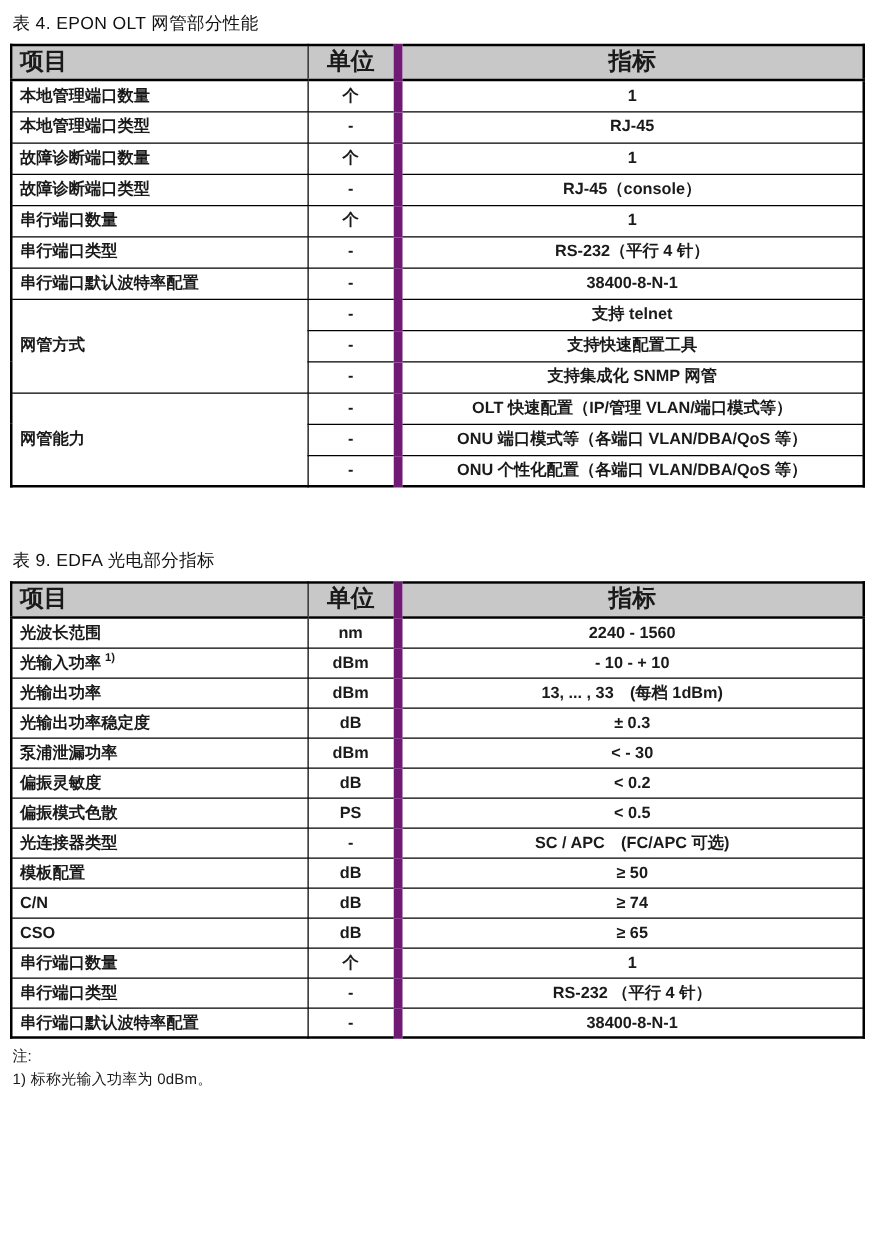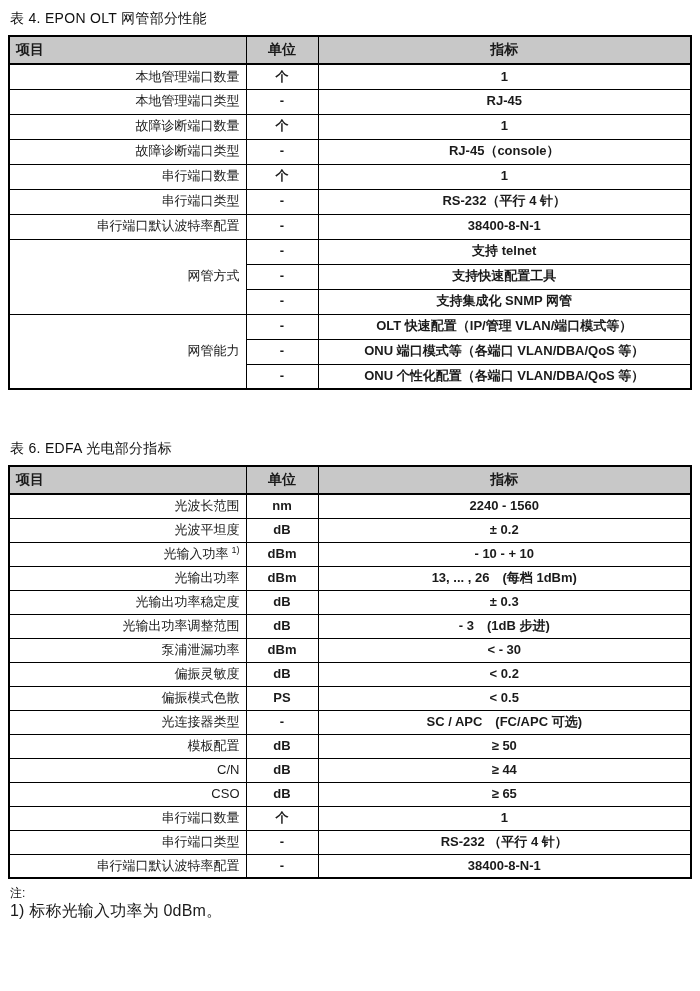--- a/index.html
+++ b/index.html
@@ -35,45 +35,45 @@
     border: 1px solid #000000;
     font-size: 13px;
     padding: 1px 6px;
     line-height: 1.25;
     overflow: hidden;
     white-space: nowrap;
   }
   table.spec th {
     background: #c8c8c8;
     font-weight: bold;
-    font-size: 14px;
+    font-size: 19px;
     height: 28px;
     text-align: center;
     border-bottom: 2px solid #000000;
   }
   table.spec th.h-item { text-align: left; }
-  table.spec th.h-value, table.spec td.c-value { border-left: 1px solid #701a75; text-align: center; }
+  table.spec th.h-value, table.spec td.c-value { border-left: 7px solid #701a75; text-align: center; }
   table.t4 td { height: 25px; }
   table.t5 td { height: 24px; }
-  td.c-item { text-align: right; font-weight: normal; }
+  td.c-item { text-align: left; font-weight: bold; }
   td.c-unit, td.c-value { text-align: center; font-weight: bold; }
   td.c-item sup {
     font-size: 9px;
     vertical-align: super;
     line-height: 0;
     margin-left: 3px;
   }
   .notes { margin: 6px 0 0 2px; }
   .note-label {
     font-size: 12px;
     height: 16px;
     line-height: 16px;
   }
   .note-item {
-    font-size: 16px;
+    font-size: 12px;
     height: 16px;
     line-height: 16px;
     margin-top: 2px;
     letter-spacing: 0.2px;
   }
 </style>
 </head>
 <body>
 
 <div class="doc">
@@ -153,64 +153,54 @@
           </tr>
           <tr>
             <td class="c-unit">-</td>
             <td class="c-value">ONU 个性化配置（各端口 VLAN/DBA/QoS 等）</td>
           </tr>
         </tbody>
       </table>
   </div>
 
   <div class="table-block block-t5">
-    <div class="tbl-title">表 6. EDFA 光电部分指标</div>
+    <div class="tbl-title">表 9. EDFA 光电部分指标</div>
     <table class="spec t5">
         <colgroup>
           <col style="width: 237px;">
           <col style="width: 72px;">
           <col style="width: 373px;">
         </colgroup>
         <thead>
           <tr>
             <th class="h-item">项目</th>
             <th class="h-unit">单位</th>
             <th class="h-value">指标</th>
           </tr>
         </thead>
         <tbody>
           <tr>
             <td class="c-item">光波长范围</td>
             <td class="c-unit">nm</td>
             <td class="c-value">2240 - 1560</td>
           </tr>
           <tr>
-            <td class="c-item">光波平坦度</td>
-            <td class="c-unit">dB</td>
-            <td class="c-value">± 0.2</td>
-          </tr>
-          <tr>
             <td class="c-item">光输入功率<sup>1)</sup></td>
             <td class="c-unit">dBm</td>
             <td class="c-value">- 10 - + 10</td>
           </tr>
           <tr>
             <td class="c-item">光输出功率</td>
             <td class="c-unit">dBm</td>
-            <td class="c-value">13, ... , 26　(每档 1dBm)</td>
+            <td class="c-value">13, ... , 33　(每档 1dBm)</td>
           </tr>
           <tr>
             <td class="c-item">光输出功率稳定度</td>
             <td class="c-unit">dB</td>
             <td class="c-value">± 0.3</td>
-          </tr>
-          <tr>
-            <td class="c-item">光输出功率调整范围</td>
-            <td class="c-unit">dB</td>
-            <td class="c-value">- 3　(1dB 步进)</td>
           </tr>
           <tr>
             <td class="c-item">泵浦泄漏功率</td>
             <td class="c-unit">dBm</td>
             <td class="c-value">&lt; - 30</td>
           </tr>
           <tr>
             <td class="c-item">偏振灵敏度</td>
             <td class="c-unit">dB</td>
             <td class="c-value">&lt; 0.2</td>
@@ -226,21 +216,21 @@
             <td class="c-value">SC / APC　(FC/APC 可选)</td>
           </tr>
           <tr>
             <td class="c-item">模板配置</td>
             <td class="c-unit">dB</td>
             <td class="c-value">≥ 50</td>
           </tr>
           <tr>
             <td class="c-item">C/N</td>
             <td class="c-unit">dB</td>
-            <td class="c-value">≥ 44</td>
+            <td class="c-value">≥ 74</td>
           </tr>
           <tr>
             <td class="c-item">CSO</td>
             <td class="c-unit">dB</td>
             <td class="c-value">≥ 65</td>
           </tr>
           <tr>
             <td class="c-item">串行端口数量</td>
             <td class="c-unit">个</td>
             <td class="c-value">1</td>

